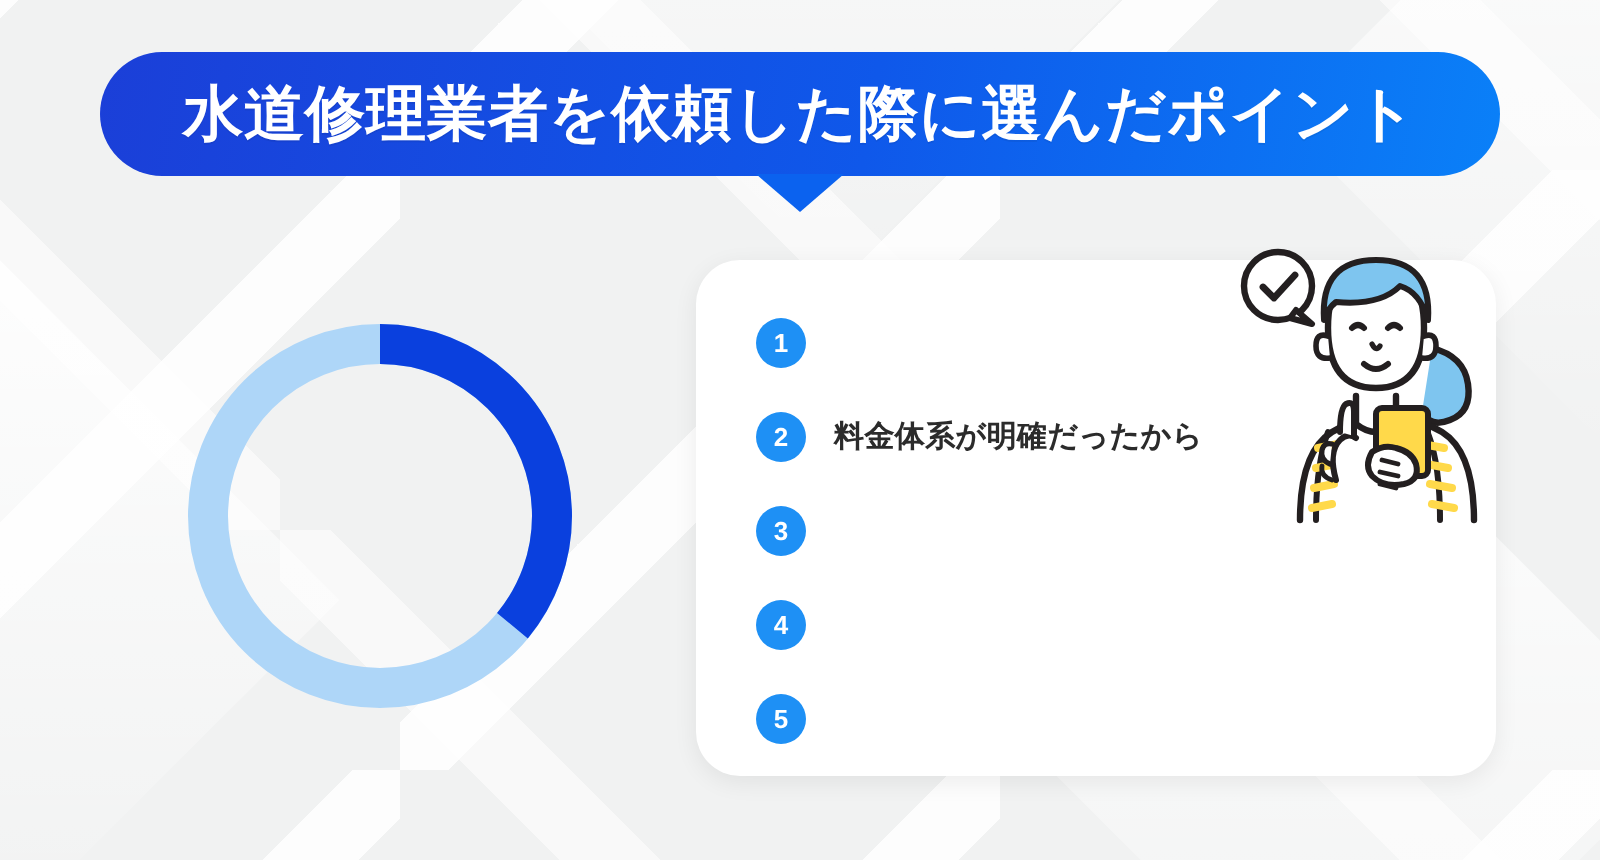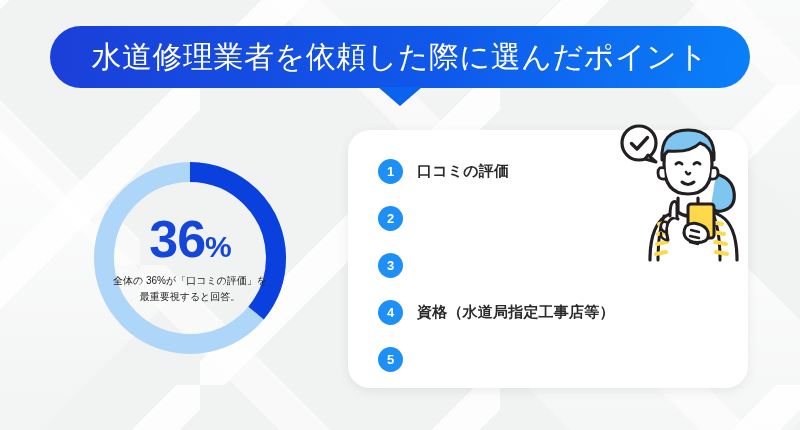--- a/index.html
+++ b/index.html
@@ -45,21 +45,21 @@
   }
   .banner{
     width:100%; height:100%;
     border-radius:31px;
     background:linear-gradient(100deg,#1b3fd8 0%,#0f58ea 55%,#0a80f8 100%);
     display:flex; align-items:center; justify-content:center;
   }
   .banner-title{
     color:#ffffff;
     font-size:30px;
-    font-weight:normal;
+    font-weight:bold;
     letter-spacing:.5px;
     white-space:nowrap;
     text-shadow:0 1px 0 rgba(0,0,0,.06);
   }
   .banner-arrow{
     position:absolute;
     left:50%; top:61px;
     transform:translateX(-50%);
     width:0; height:0;
     border-left:22px solid transparent;
@@ -160,46 +160,36 @@
     <div class="banner-title">水道修理業者を依頼した際に選んだポイント</div>
   </div>
   <div class="banner-arrow"></div>
 </div>
 
 <div class="donut-area">
   <svg class="donut-svg" viewBox="0 0 196 196">
     <circle cx="98" cy="98" r="86" fill="none" stroke="#aed6f8" stroke-width="20"></circle>
     <circle cx="98" cy="98" r="86" fill="none" stroke="#0a40de" stroke-width="20" stroke-dasharray="194.52741711027997 345.8265193071644" transform="rotate(-90 98 98)"></circle>
   </svg>
-  <div class="donut-center">
-    <div class="donut-pct">
-      <span class="num">36</span><span class="sym">%</span>
-    </div>
-    <div class="donut-caption">
-      <div>全体の 36%が「口コミの評価」を</div>
-      <div>最重要視すると回答。</div>
-    </div>
-  </div>
 </div>
 
 <div class="card">
   <ul class="list">
     <li class="list-item">
       <span class="badge">1</span>
-      <span class="item-label">口コミの評価</span>
     </li>
     <li class="list-item">
       <span class="badge">2</span>
+      <span class="item-label">料金体系が明確だったから</span>
     </li>
     <li class="list-item">
       <span class="badge">3</span>
     </li>
     <li class="list-item">
       <span class="badge">4</span>
-      <span class="item-label">資格（水道局指定工事店等）</span>
     </li>
     <li class="list-item">
       <span class="badge">5</span>
     </li>
   </ul>
 </div>
 
 <div class="illustration">
   <svg viewBox="0 0 152 152">
     <g fill="none" stroke="#231f20" stroke-width="3.2" stroke-linecap="round" stroke-linejoin="round">

